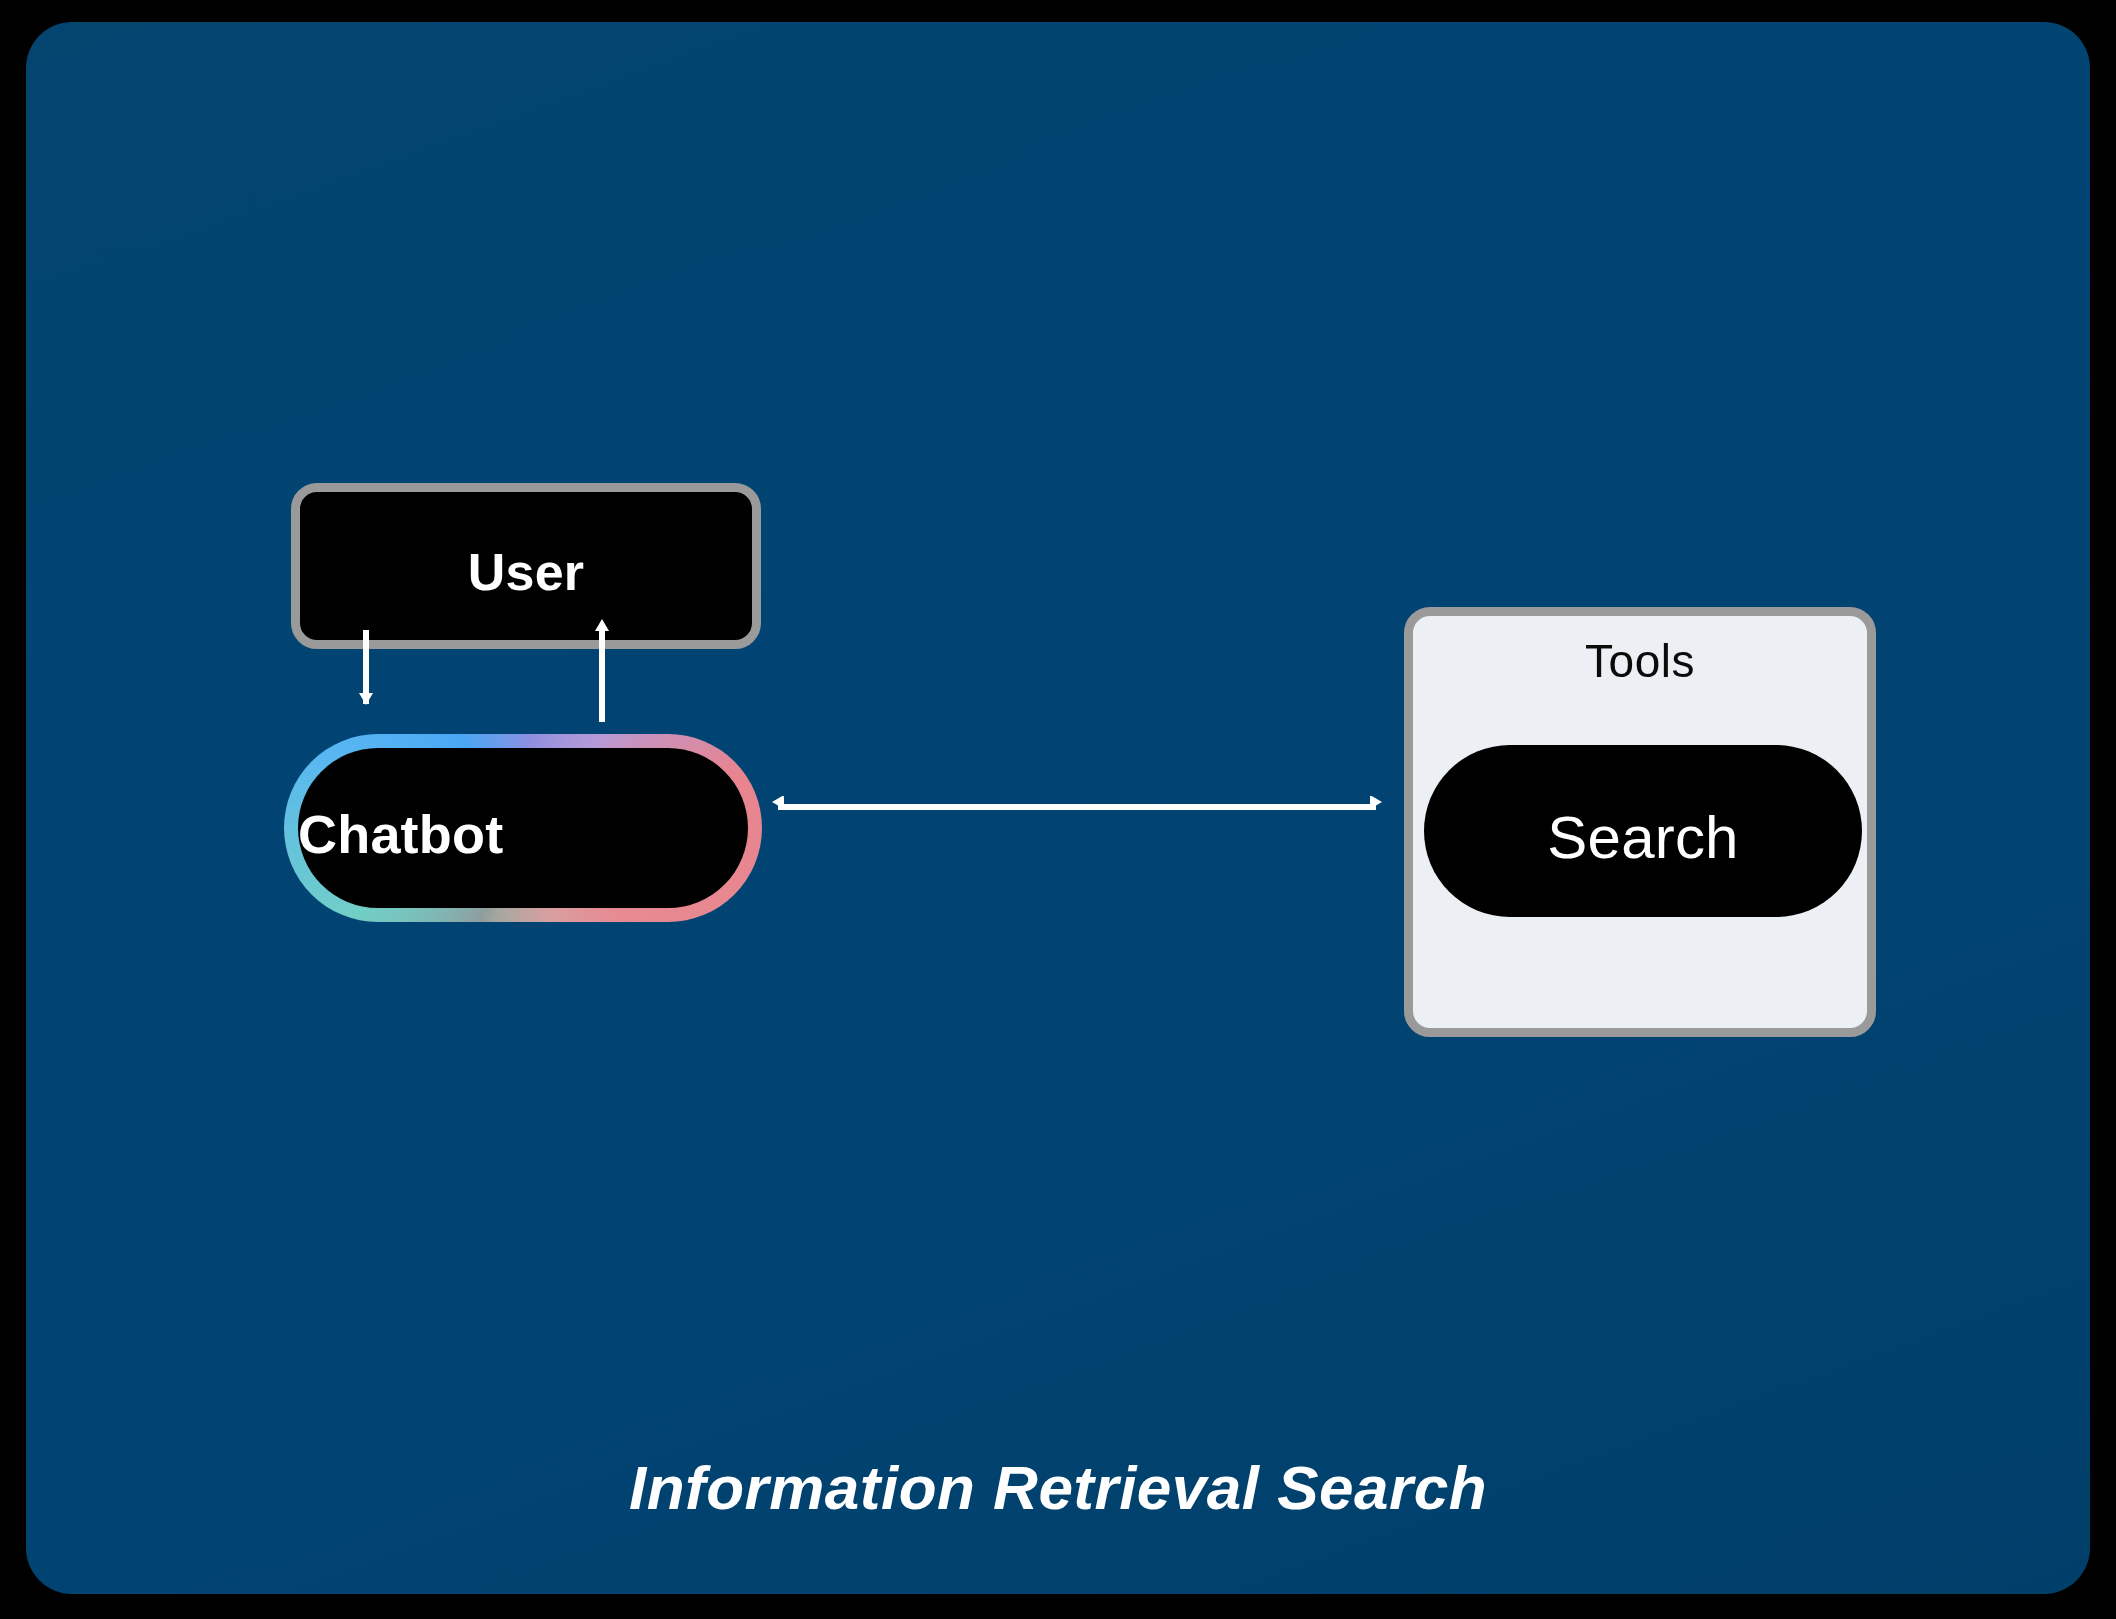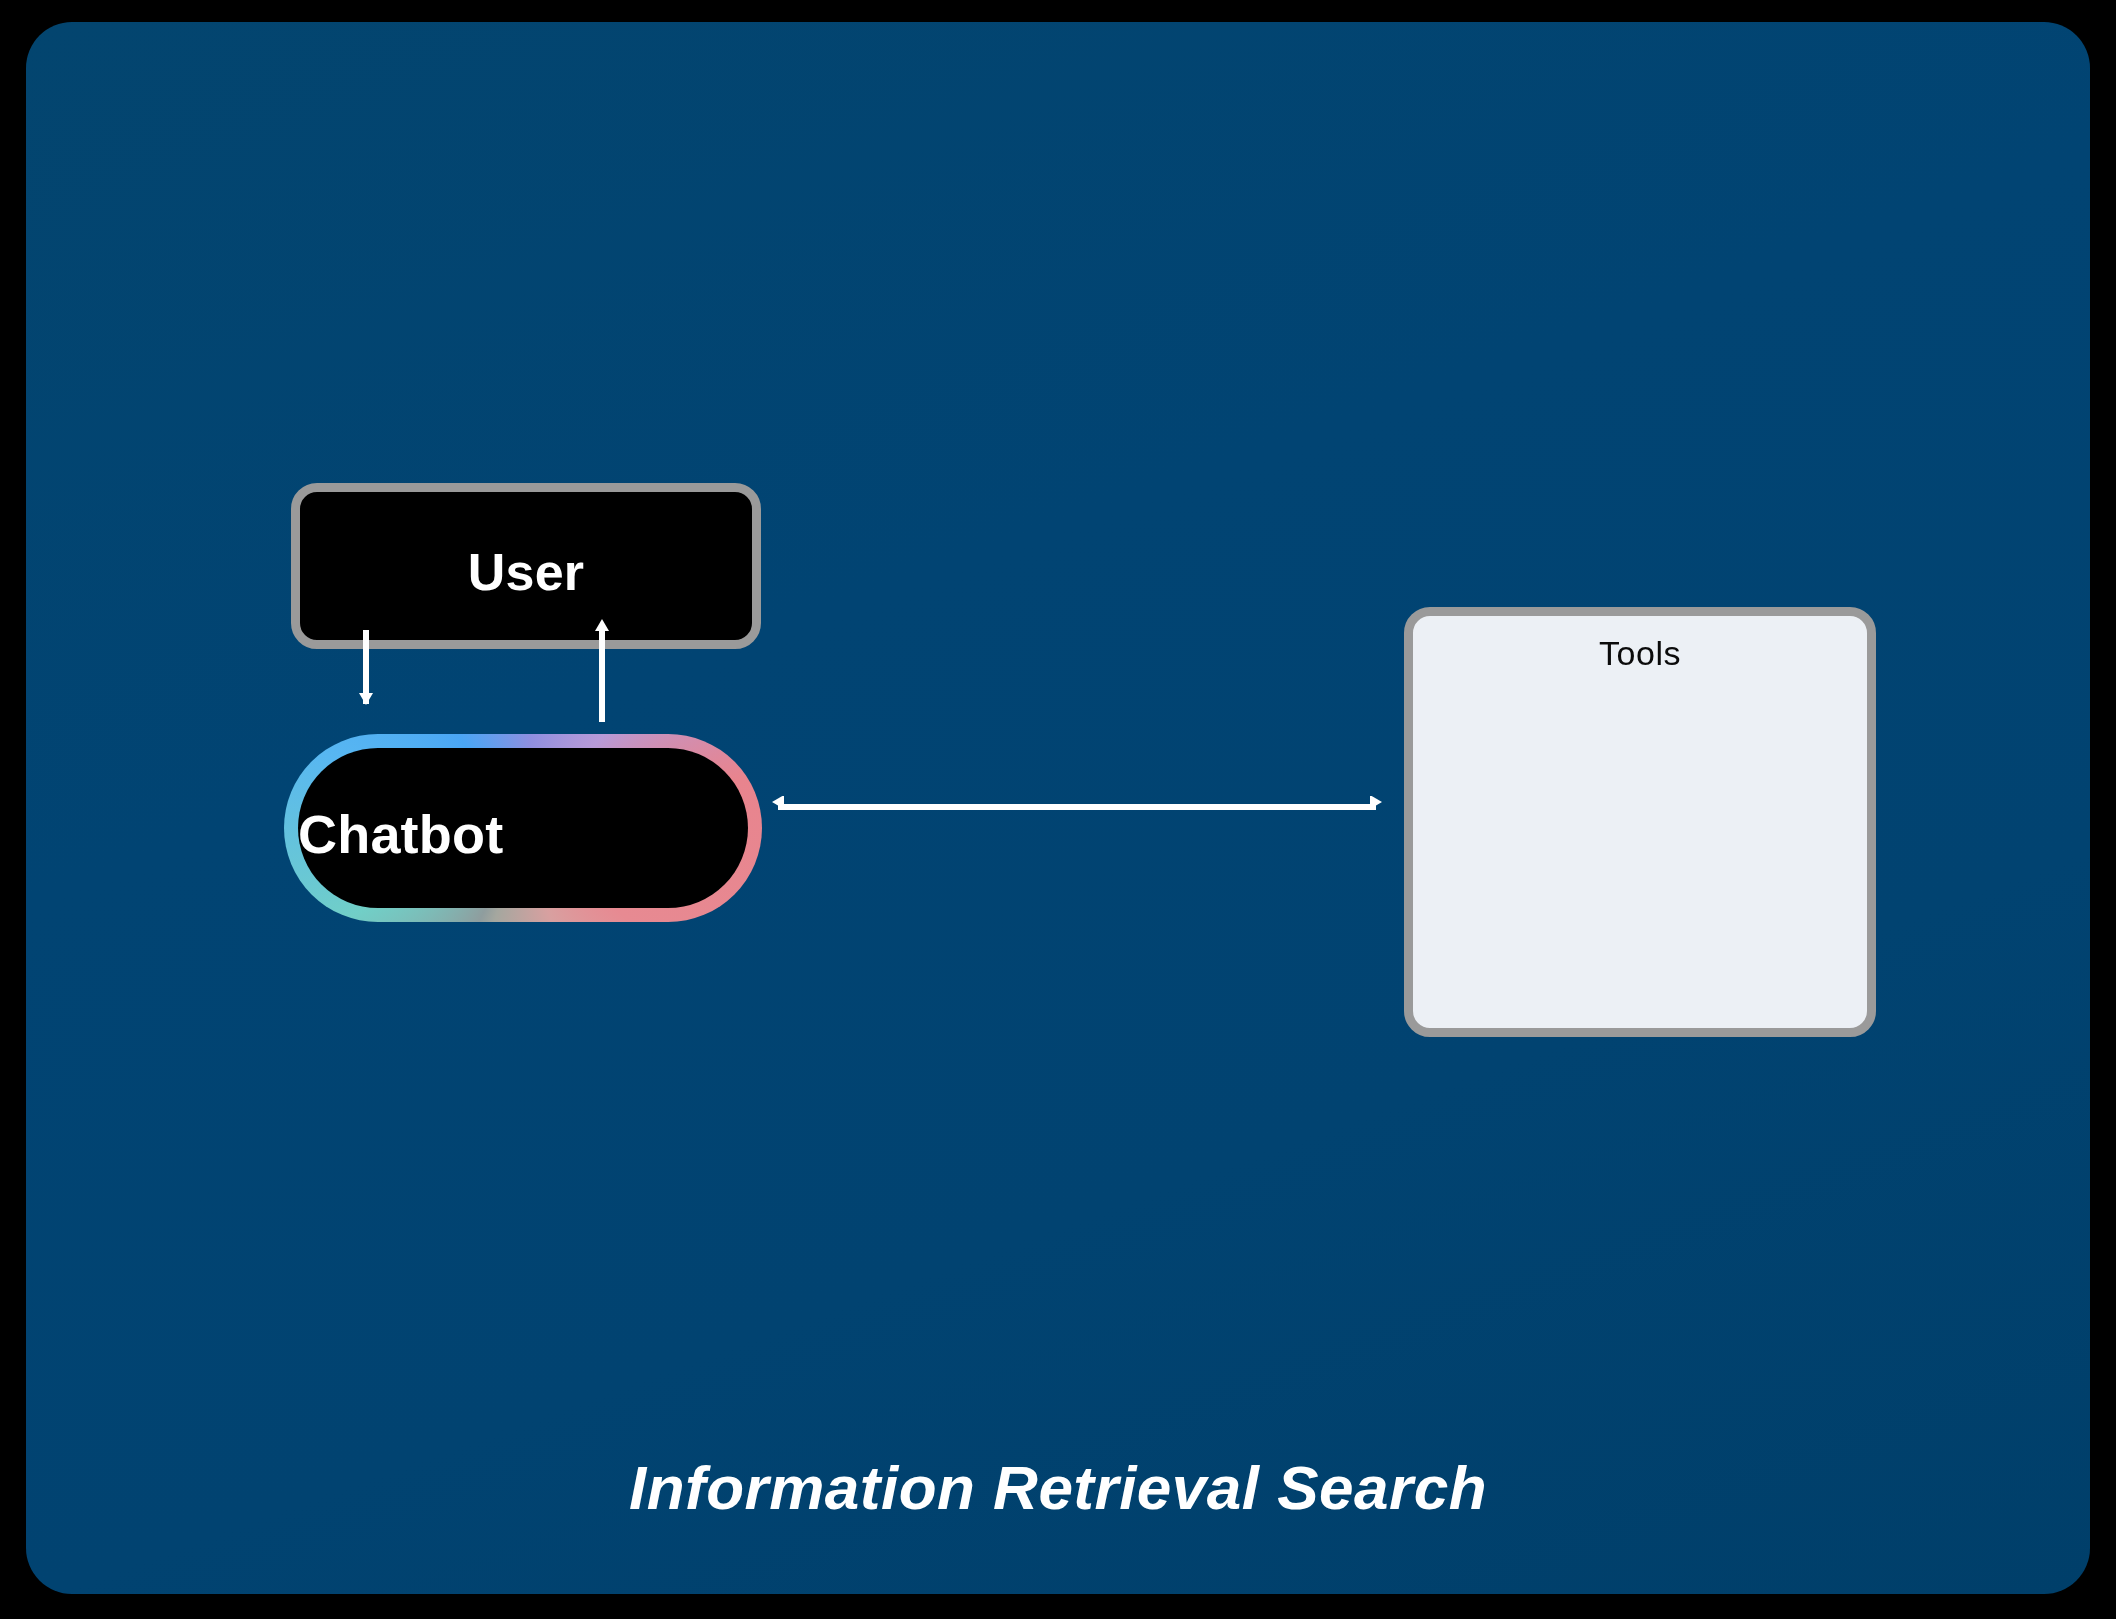--- a/index.html
+++ b/index.html
@@ -118,21 +118,21 @@
     border: 9px solid #9a9a9a;
     border-radius: 26px;
   }
   #tools-title {
     position: absolute;
     top: 18px;
     left: 0;
     right: 0;
     text-align: center;
     color: #0b0b0b;
-    font-size: 34px;
+    font-size: 46px;
     font-weight: 300;
     letter-spacing: 0.5px;
   }
 
   
   #search-node {
     position: absolute;
     left: 1398px;
     top: 723px;
     width: 438px;
@@ -176,20 +176,23 @@
 </head>
 <body>
 
 <div id="frame">
   <div id="canvas">
 
     <div id="tools-box">
       <div id="tools-title">Tools</div>
     </div>
 
+    <div id="search-node">
+      <span class="node-label">Search</span>
+    </div>
 
     <div id="user-node">
       <span class="node-label">User</span>
     </div>
 
     <div id="chatbot-node">
       <div id="chatbot-inner"></div>
       <span class="node-label">Chatbot</span>
     </div>
 

